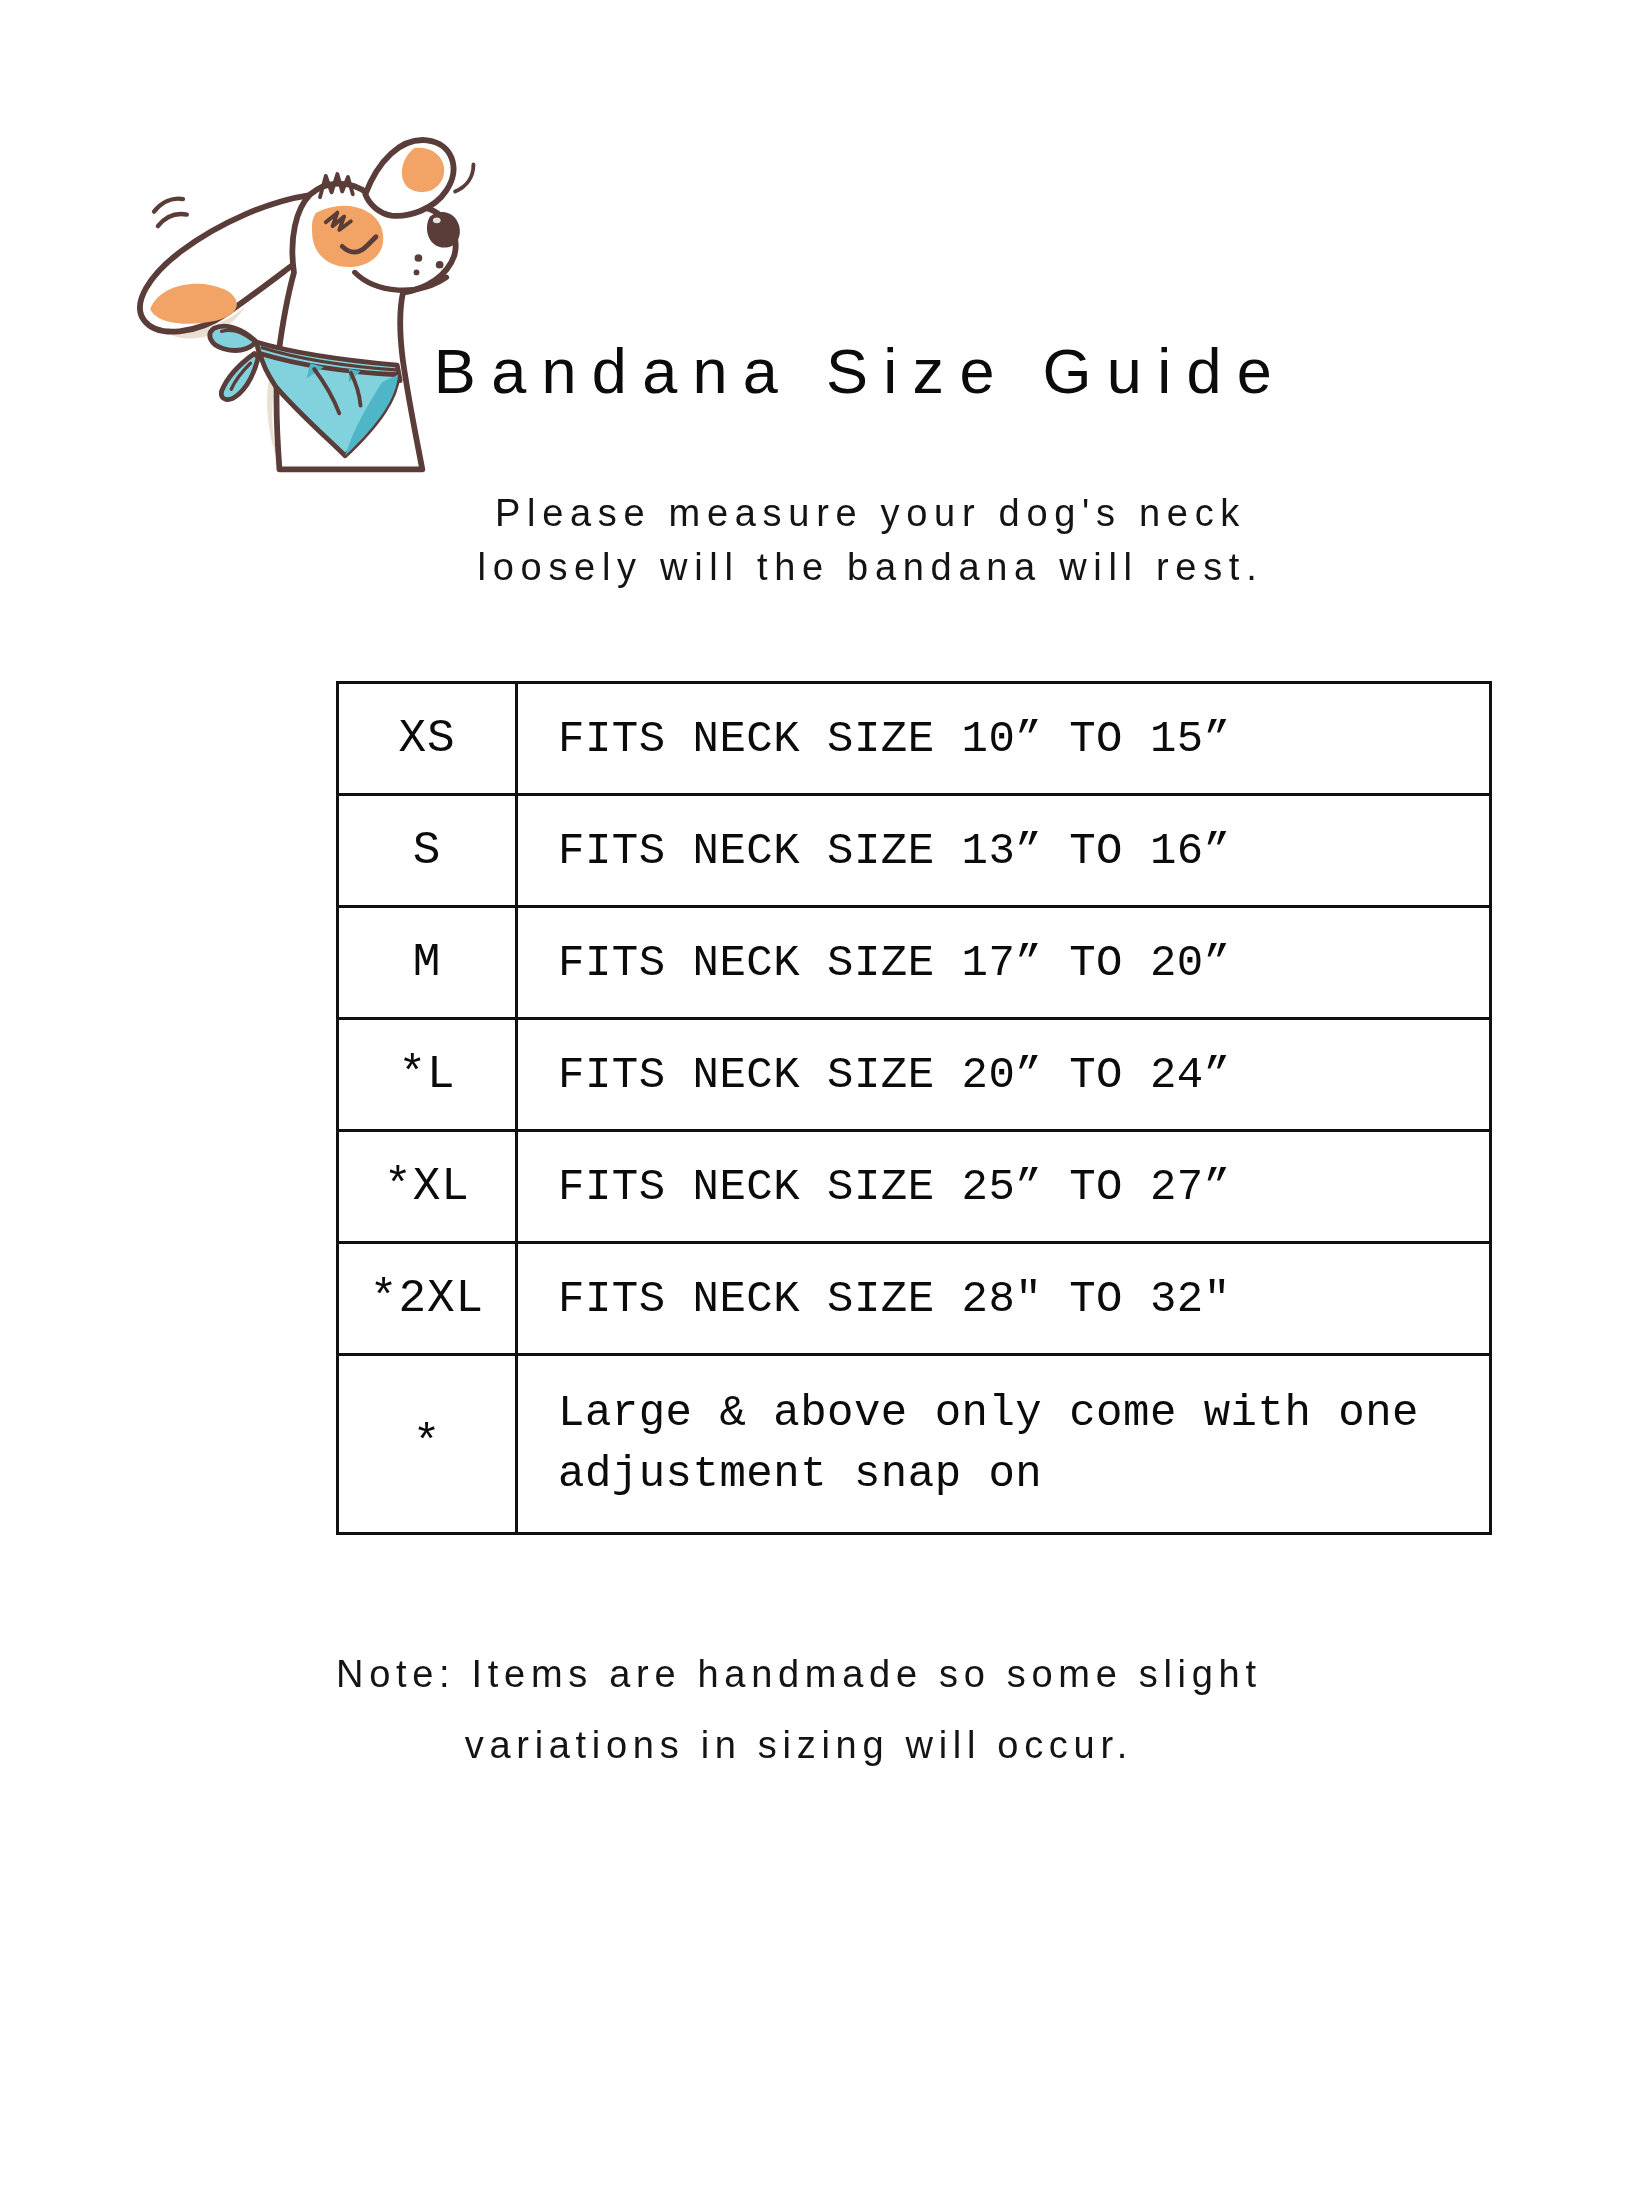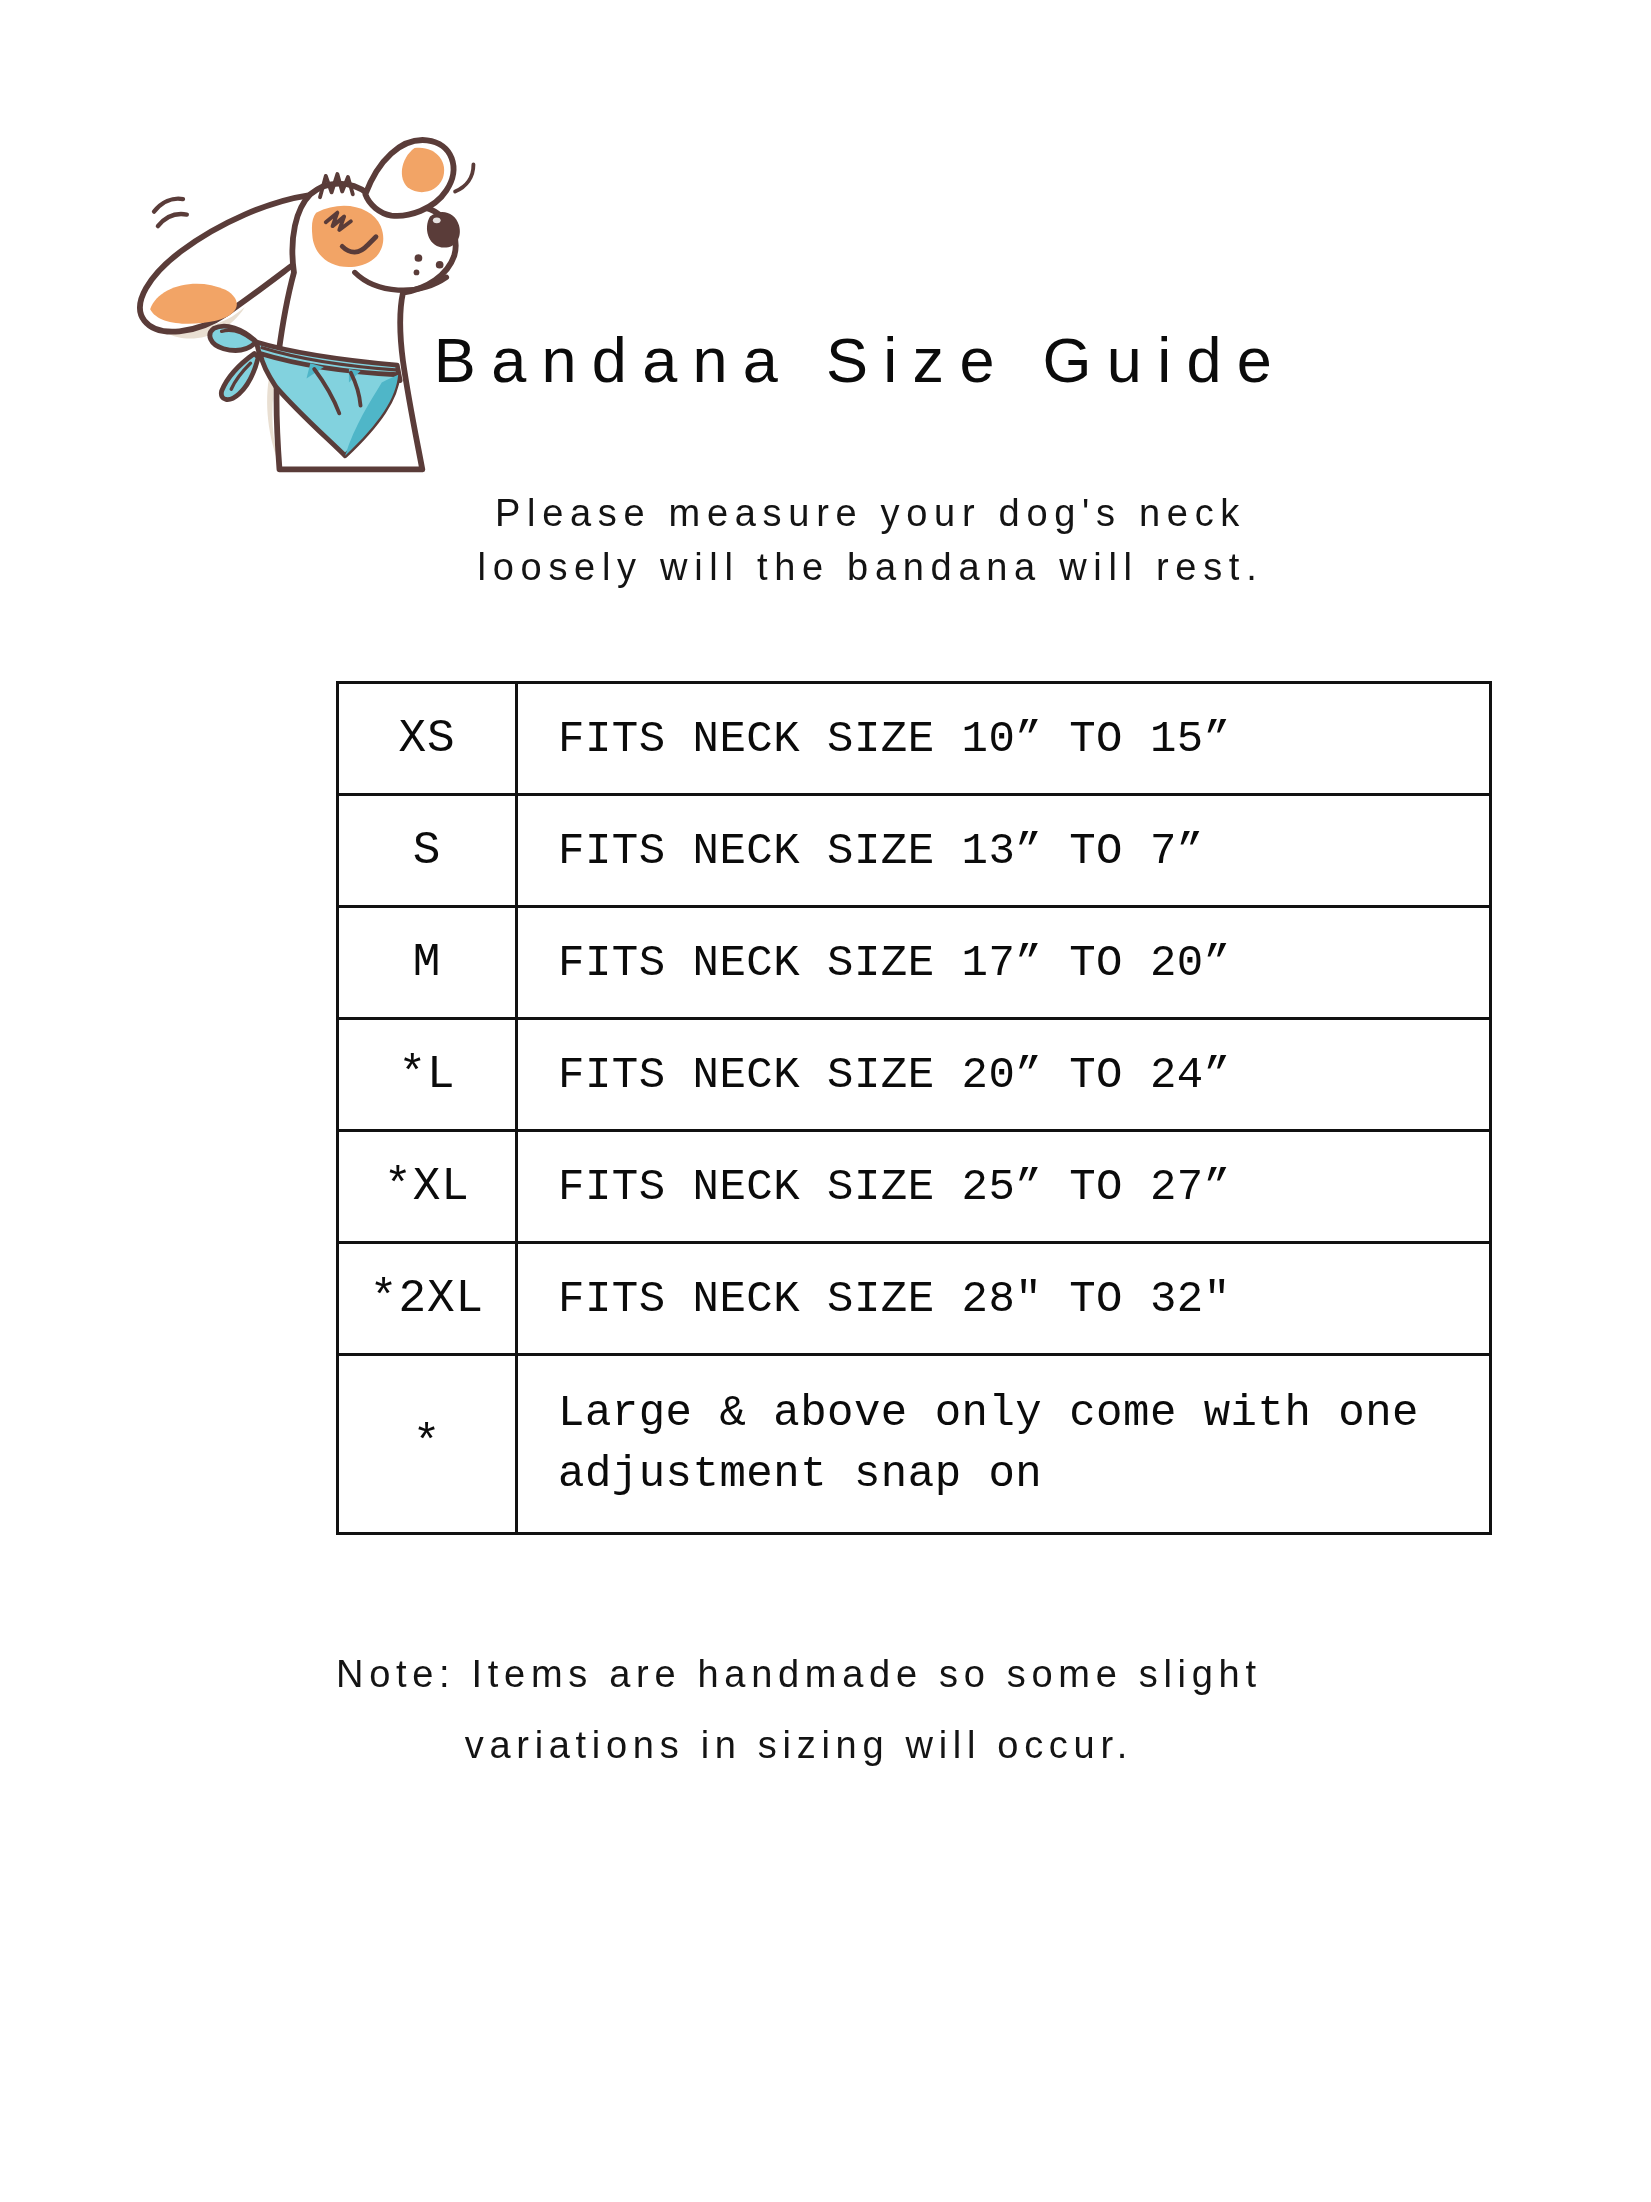--- a/index.html
+++ b/index.html
@@ -15,21 +15,21 @@
   .dog-logo{
     position:absolute;
     left:107px;
     top:120px;
     width:426px;
     height:386px;
   }
   .title{
     position:absolute;
     left:335px;
-    top:327px;
+    top:338px;
     width:1051px;
     text-align:center;
     font-size:63px;
     font-weight:300;
     letter-spacing:15.3px;
     line-height:1.05;
     white-space:nowrap;
     color:#0b0b0b;
   }
   .subtitle{
@@ -157,21 +157,21 @@
   </div>
 
   <table class="size-table">
     <tbody>
         <tr class="row-std">
       <td class="size-cell">XS</td>
       <td class="fit-cell">FITS NECK SIZE 10” TO 15”</td>
     </tr>
     <tr class="row-std">
       <td class="size-cell">S</td>
-      <td class="fit-cell">FITS NECK SIZE 13” TO 7”</td>
+      <td class="fit-cell">FITS NECK SIZE 13” TO 16”</td>
     </tr>
     <tr class="row-std">
       <td class="size-cell">M</td>
       <td class="fit-cell">FITS NECK SIZE 17” TO 20”</td>
     </tr>
     <tr class="row-std">
       <td class="size-cell">*L</td>
       <td class="fit-cell">FITS NECK SIZE 20” TO 24”</td>
     </tr>
     <tr class="row-std">

